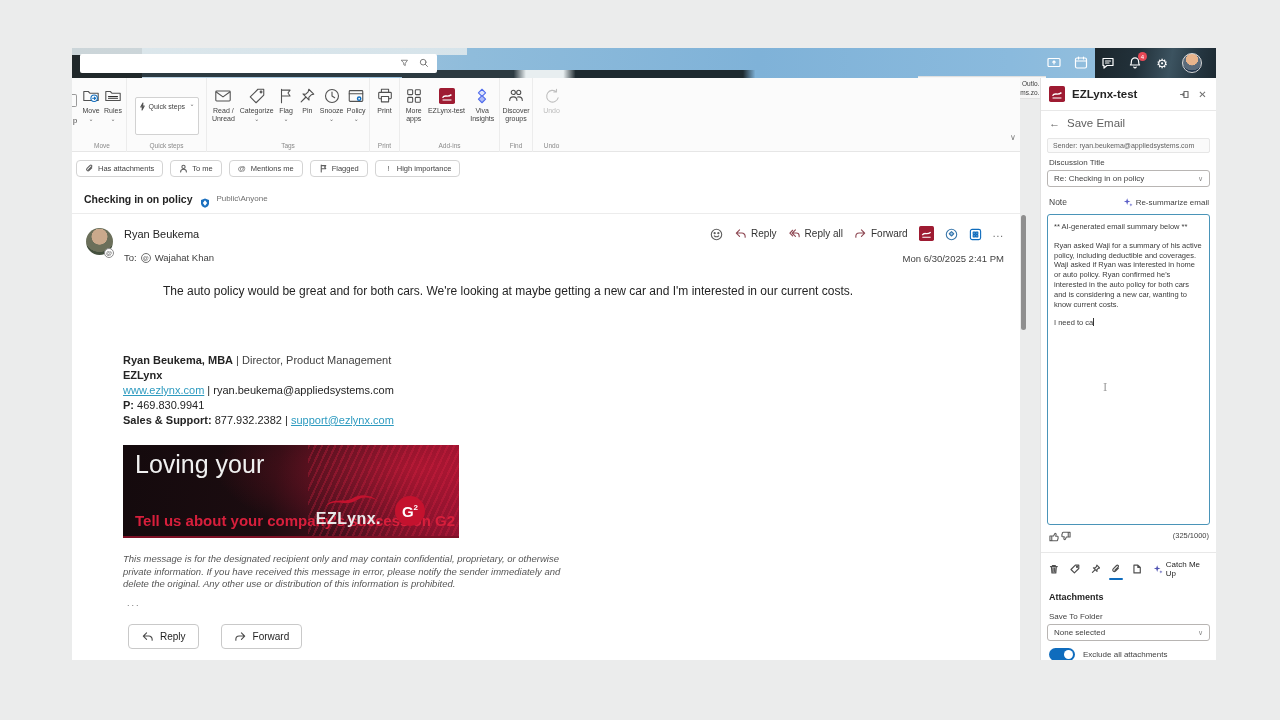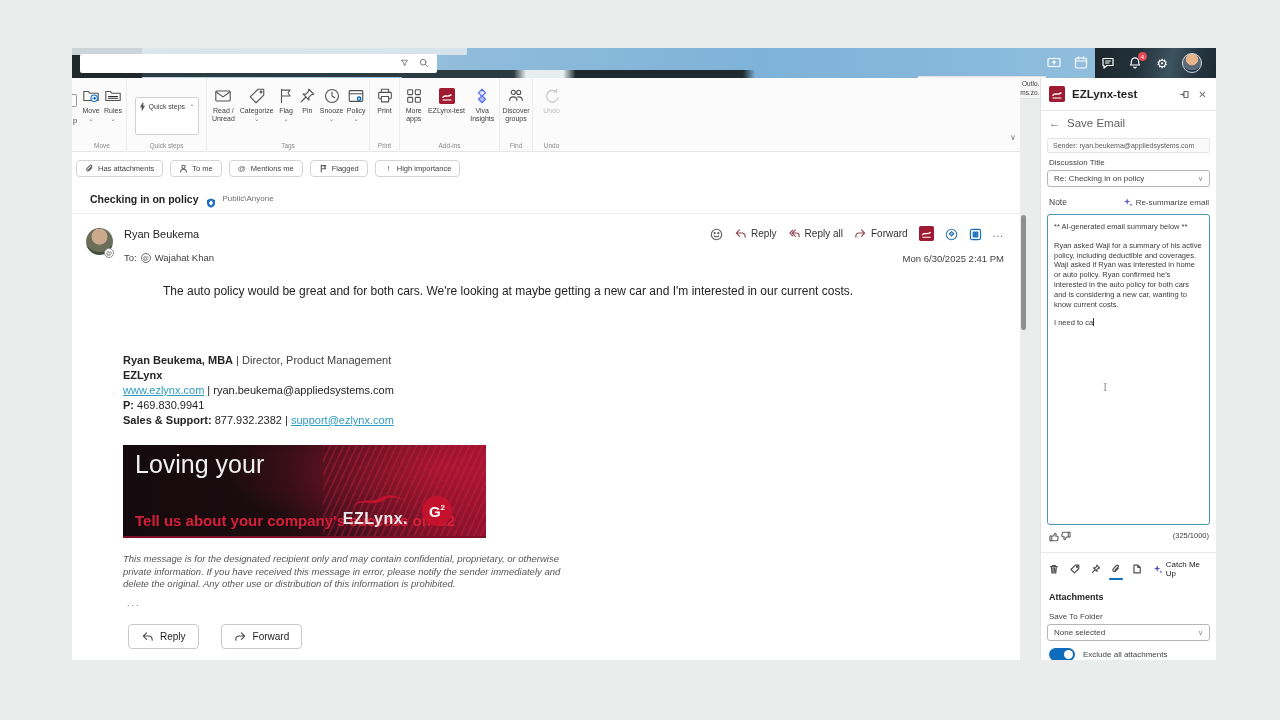--- a/index.html
+++ b/index.html
@@ -56,21 +56,21 @@
   .dim{opacity:.35;}
 
   
   .chips{position:absolute;left:4px;top:82px;display:flex;gap:7px;}
   .chip{display:inline-flex;align-items:center;gap:4px;height:17px;padding:0 8px;border:1px solid #d4d4d4;
     border-radius:4px;background:#fff;font-size:7.5px;color:#424242;}
   .chip .cic{width:9px;height:9px;color:#5f5f5f;display:inline-flex;}
 
   
   .subjectrow{position:absolute;left:0;top:106px;width:948px;height:30px;border-bottom:1px solid #ececec;
-    display:flex;align-items:center;gap:7px;padding-left:18px;}
+    display:flex;align-items:center;gap:7px;padding-left:12px;}
   .subject{font-size:10.5px;font-weight:bold;color:#242424;}
   .shield{width:10px;height:10px;color:#1b6fbe;}
   .classif{font-size:8px;color:#6f6f6f;}
 
   
   .avatar{position:absolute;left:14px;top:150px;width:27px;height:27px;border-radius:50%;
     background:radial-gradient(circle at 50% 32%,#caa98c 0 34%,#6b6f5a 36% 66%,#44503e 68% 100%);}
   .avbadge{position:absolute;left:32px;top:170px;width:10px;height:10px;border-radius:50%;background:#fff;
     border:1px solid #8a8a8a;font-size:6px;color:#555;display:flex;align-items:center;justify-content:center;}
   .sendername{position:absolute;left:52px;top:150px;font-size:11px;color:#242424;}
@@ -85,21 +85,21 @@
   .datestamp{position:absolute;right:16px;top:175px;font-size:9.5px;color:#424242;}
 
   
   .mbody{position:absolute;left:51px;top:206px;font-size:12px;color:#242424;margin-left:40px;}
   .sig{position:absolute;left:51px;top:275px;font-size:11px;line-height:15px;color:#242424;}
   .sig b{font-weight:bold;}
   .sig .mut{color:#424242;}
   .lnk{color:#2e9bc0;text-decoration:underline;}
 
   
-  .banner{position:absolute;left:51px;top:367px;width:363px;height:93px;overflow:hidden;
+  .banner{position:absolute;left:51px;top:367px;width:336px;height:93px;overflow:hidden;
     border-bottom:2px solid #7d1025;
     background:
       radial-gradient(110% 150% at 88% 25%,rgba(200,25,55,.6),transparent 55%),
       linear-gradient(100deg,#140a0d 0%,#1c0c10 45%,#45101d 68%,#771127 85%,#8d1230 100%);}
   .banner::before{content:"";position:absolute;left:55%;right:0;top:0;bottom:0;
     background:repeating-linear-gradient(115deg,rgba(225,35,70,.28) 0 2px,transparent 2px 6px);}
   .bl1,.bl2{position:relative;color:#f0f0f0;font-size:25px;line-height:26px;margin-left:12px;}
   .bl1{margin-top:6px;}
   .btag{position:absolute;left:12px;bottom:7px;color:#d81f3c;font-size:15px;font-weight:bold;}
   .bbrand{position:absolute;right:78px;bottom:8px;color:#e9e9e9;font-size:16px;font-weight:bold;letter-spacing:.5px;}

